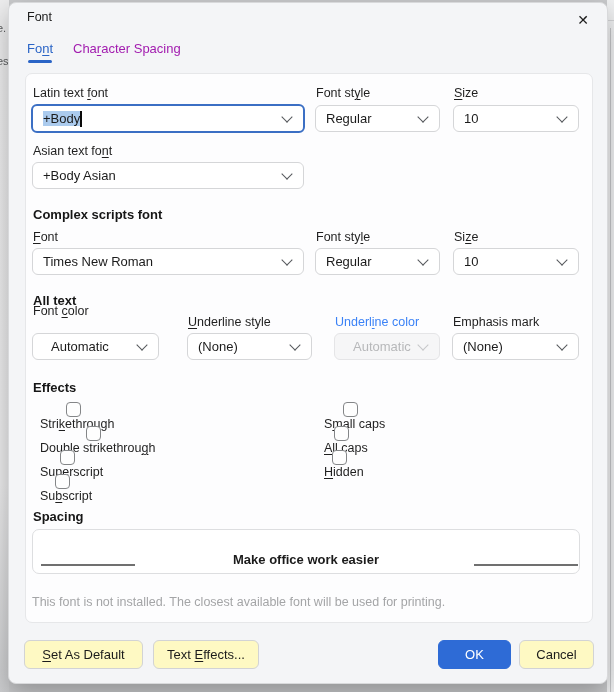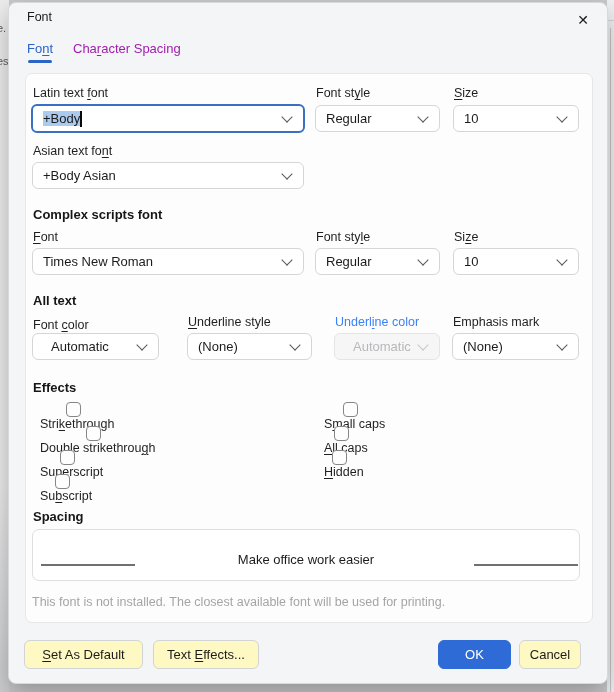--- a/index.html
+++ b/index.html
@@ -50,22 +50,22 @@
   .chev{position:absolute;right:12px;top:50%;width:7px;height:7px;margin-top:-6px;
     border-right:1.5px solid #55585c;border-bottom:1.5px solid #55585c;transform:rotate(45deg);}
   .combo.disabled .chev{border-color:#c6c7c9;}
   .sel{background:#abcbee;}
   .caret{display:inline-block;width:1.5px;height:16px;background:#0a0a0a;vertical-align:middle;}
 
   .cb-row{position:absolute;display:flex;align-items:center;cursor:pointer;flex-direction:column;}
   .cb{width:15px;height:15px;box-sizing:border-box;border:1px solid #848688;border-radius:4px;background:#fefefe;flex:none;}
   .cb-row .cb-label{margin-left:8px;font-size:12.5px;color:#1f1f1f;}
 
-  .preview-box{position:absolute;left:6px;top:455px;width:548px;height:52px;box-sizing:border-box;
-    background:#ffffff;border:1px solid #dddee0;border-radius:7px;}
+  .preview-box{position:absolute;left:6px;top:455px;width:548px;height:45px;box-sizing:border-box;
+    background:#ffffff;border:1px solid #dddee0;border-radius:7px;font-weight:bold;}
   .preview-text{position:absolute;left:0;right:0;top:22px;text-align:center;font-size:13px;color:#1b1b1b;}
   .pline{position:absolute;top:34px;height:2px;background:#707070;}
   .pline.l{left:8px;width:94px;}
   .pline.r{right:1px;width:104px;}
 
   .note{position:absolute;left:6px;top:521px;font-size:12.5px;color:#a4a5a7;white-space:nowrap;}
 
   .btn{position:absolute;top:637px;height:29px;box-sizing:border-box;background:#fef9c3;
     border:1px solid #d2d3d5;border-radius:6px;display:flex;align-items:center;justify-content:center;
     font-size:13px;color:#1b1b1b;cursor:pointer;white-space:nowrap;}
@@ -138,21 +138,21 @@
     </div>
 
     <div class="lbl" style="left:428px;top:156px">Si<u>z</u>e</div>
     <div class="combo" style="left:427px;top:174px;width:126px">
       <span>10</span>
       <span class="chev"></span>
     </div>
 
     <div class="hdr" style="left:7px;top:219px">All text</div>
 
-    <div class="lbl" style="left:7px;top:244px">Font <u>c</u>olor</div>
+    <div class="lbl" style="left:7px;top:230px">Font <u>c</u>olor</div>
     <div class="combo center-pad" style="left:6px;top:259px;width:127px">
       <span>Automatic</span>
       <span class="chev"></span>
     </div>
 
     <div class="lbl" style="left:162px;top:241px"><u>U</u>nderline style</div>
     <div class="combo" style="left:161px;top:259px;width:125px">
       <span>(None)</span>
       <span class="chev"></span>
     </div>
@@ -213,16 +213,16 @@
 
   <div class="btn" style="left:15px;width:119px">
     <span><u>S</u>et As Default</span>
   </div>
   <div class="btn" style="left:144px;width:106px">
     <span>Text <u>E</u>ffects...</span>
   </div>
   <div class="btn primary" style="left:429px;width:73px">
     <span>OK</span>
   </div>
-  <div class="btn" style="left:510px;width:62px">
+  <div class="btn" style="left:510px;width:75px">
     <span>Cancel</span>
   </div>
 </div>
 
 </body></html>

